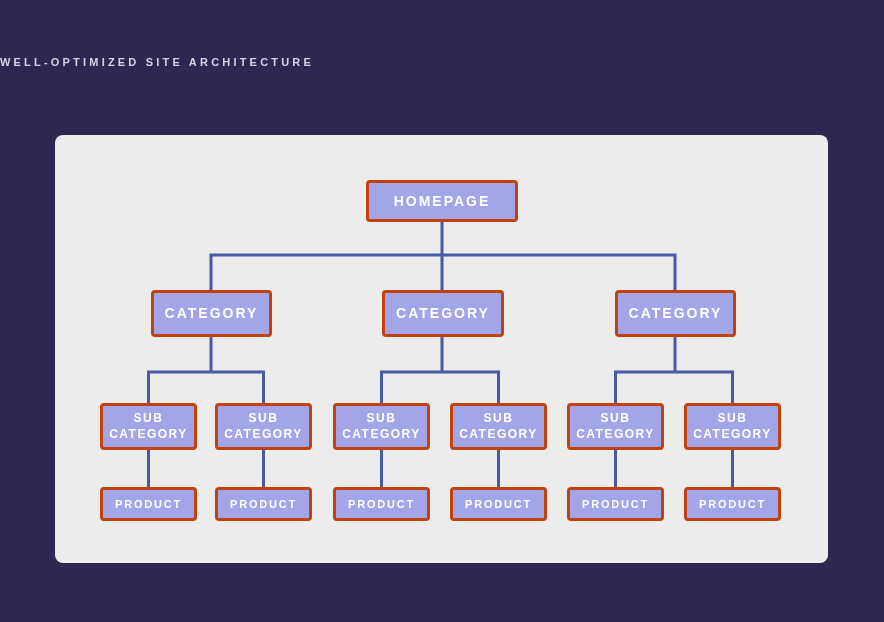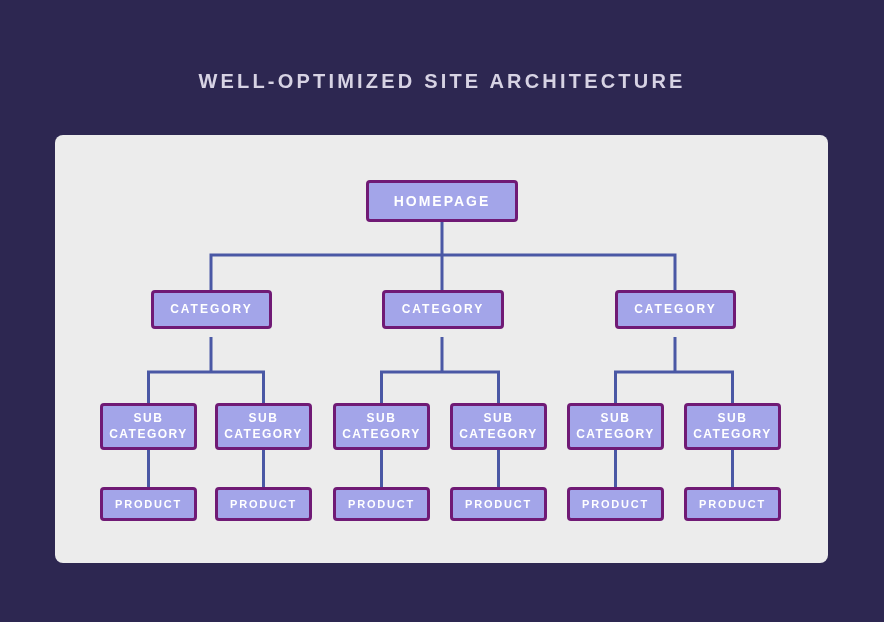--- a/index.html
+++ b/index.html
@@ -4,24 +4,24 @@
 <style>
   * { margin: 0; padding: 0; box-sizing: border-box; }
   html, body {
     width: 884px; height: 622px;
     overflow: hidden;
     background: #2d2751;
     font-family: "Liberation Sans", sans-serif;
   }
   .page-title {
     position: absolute;
-    left: 0; top: 70px; width: 884px;
-    text-align: center;
+    left: 0; top: 56px; width: 884px;
+    text-align: left;
     color: #d7d3e4;
-    font-size: 20px;
+    font-size: 11px;
     font-weight: 600;
     letter-spacing: 3.2px;
   }
   .panel {
     position: absolute;
     left: 55px; top: 135px;
     width: 773px; height: 428px;
     background: #ececec;
     border-radius: 8px;
   }
@@ -30,29 +30,29 @@
     left: 0; top: 0;
     width: 773px; height: 428px;
   }
   .node {
     position: absolute;
     display: flex;
     align-items: center;
     justify-content: center;
     text-align: center;
     background: #a3a5e9;
-    border: 3px solid #701a75;
+    border: 3px solid #c2410c;
     border-radius: 4px;
     color: #ffffff;
     font-weight: bold;
     letter-spacing: 2px;
     line-height: 1.3;
   }
   .node-homepage { left: 311px; top: 45px;  width: 152px; height: 42px; font-size: 14px; }
-  .node-category { top: 155px; width: 121px; height: 39px; font-size: 12px; }
+  .node-category { top: 155px; width: 121px; height: 47px; font-size: 14px; }
   .cat-1 { left: 96px;  }
   .cat-2 { left: 327px; width: 122px; }
   .cat-3 { left: 560px; }
   .node-subcategory {
     top: 268px; width: 97px; height: 47px;
     font-size: 12px; letter-spacing: 1.5px; padding: 10px;
   }
   .sub-1 { left: 45px;  }
   .sub-2 { left: 160px; }
   .sub-3 { left: 278px; }

